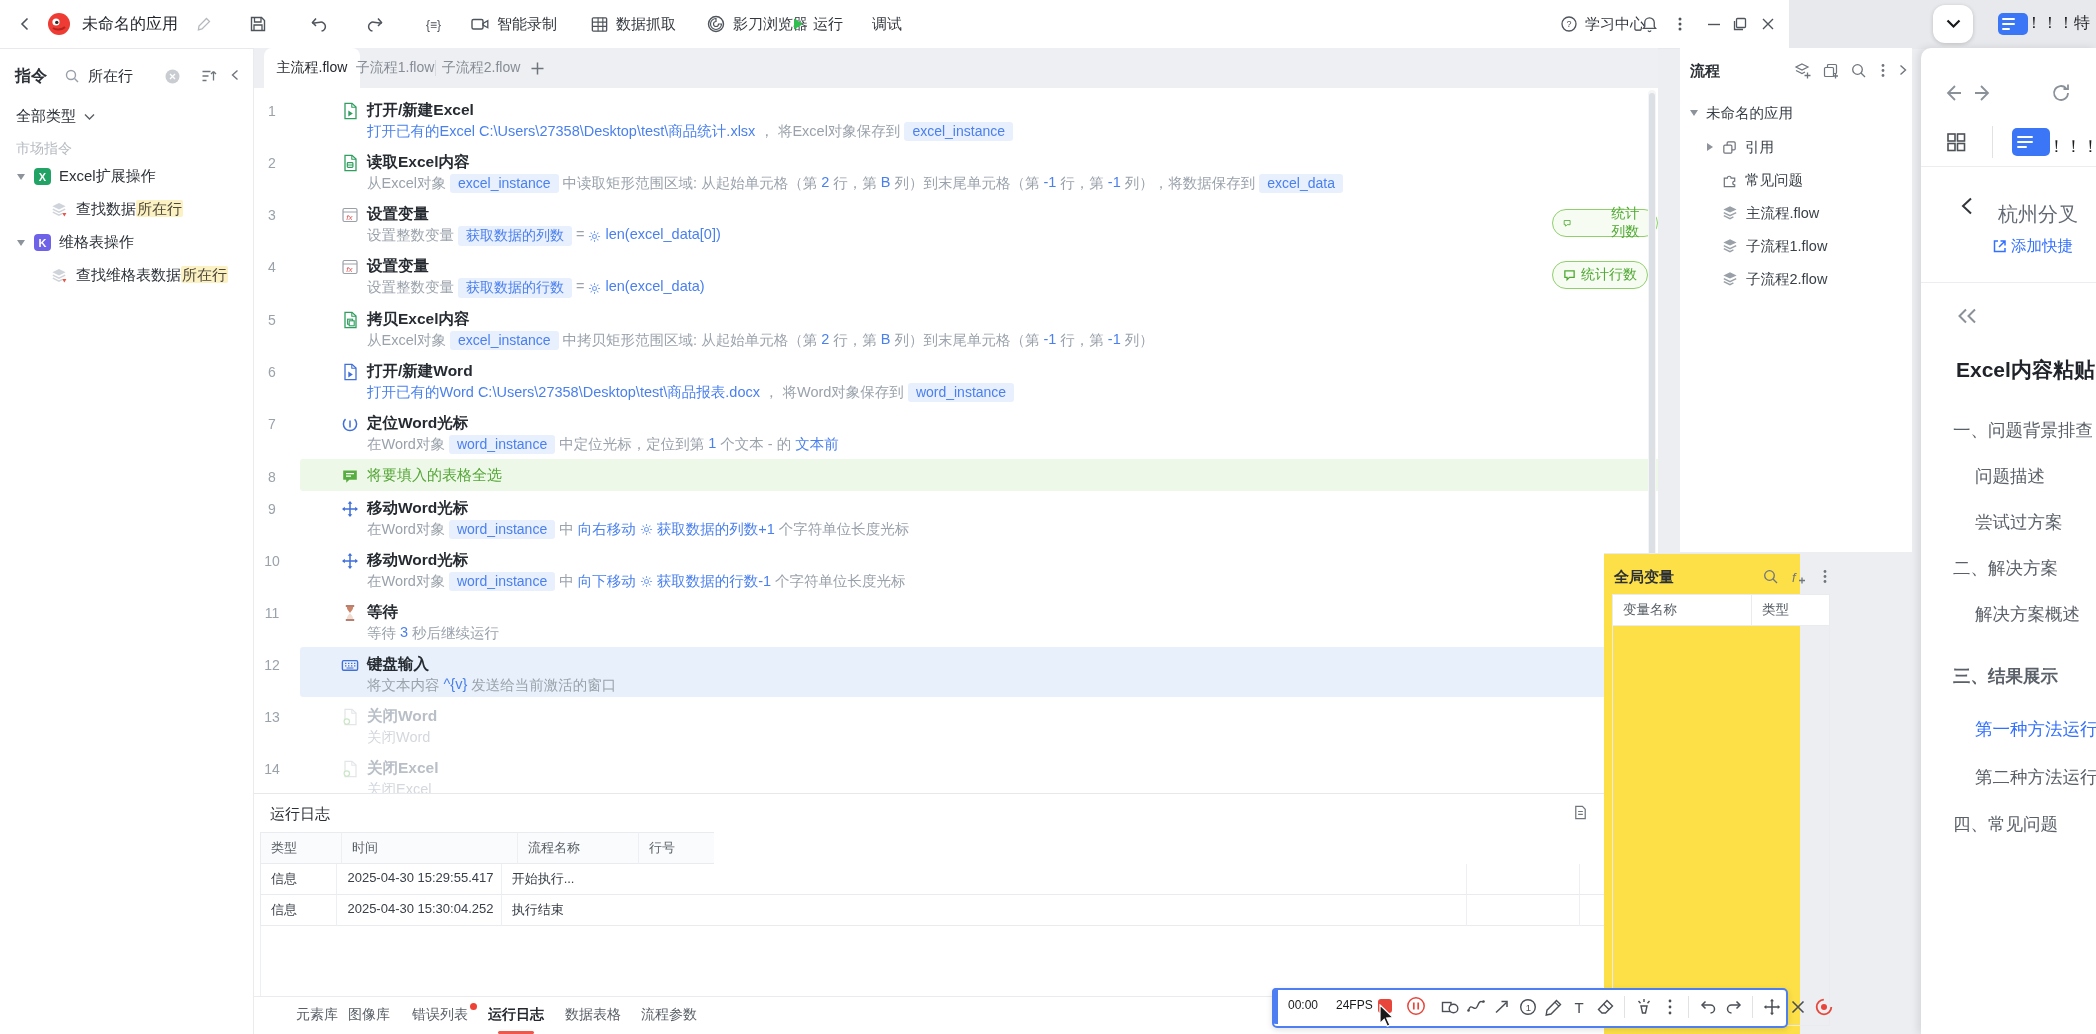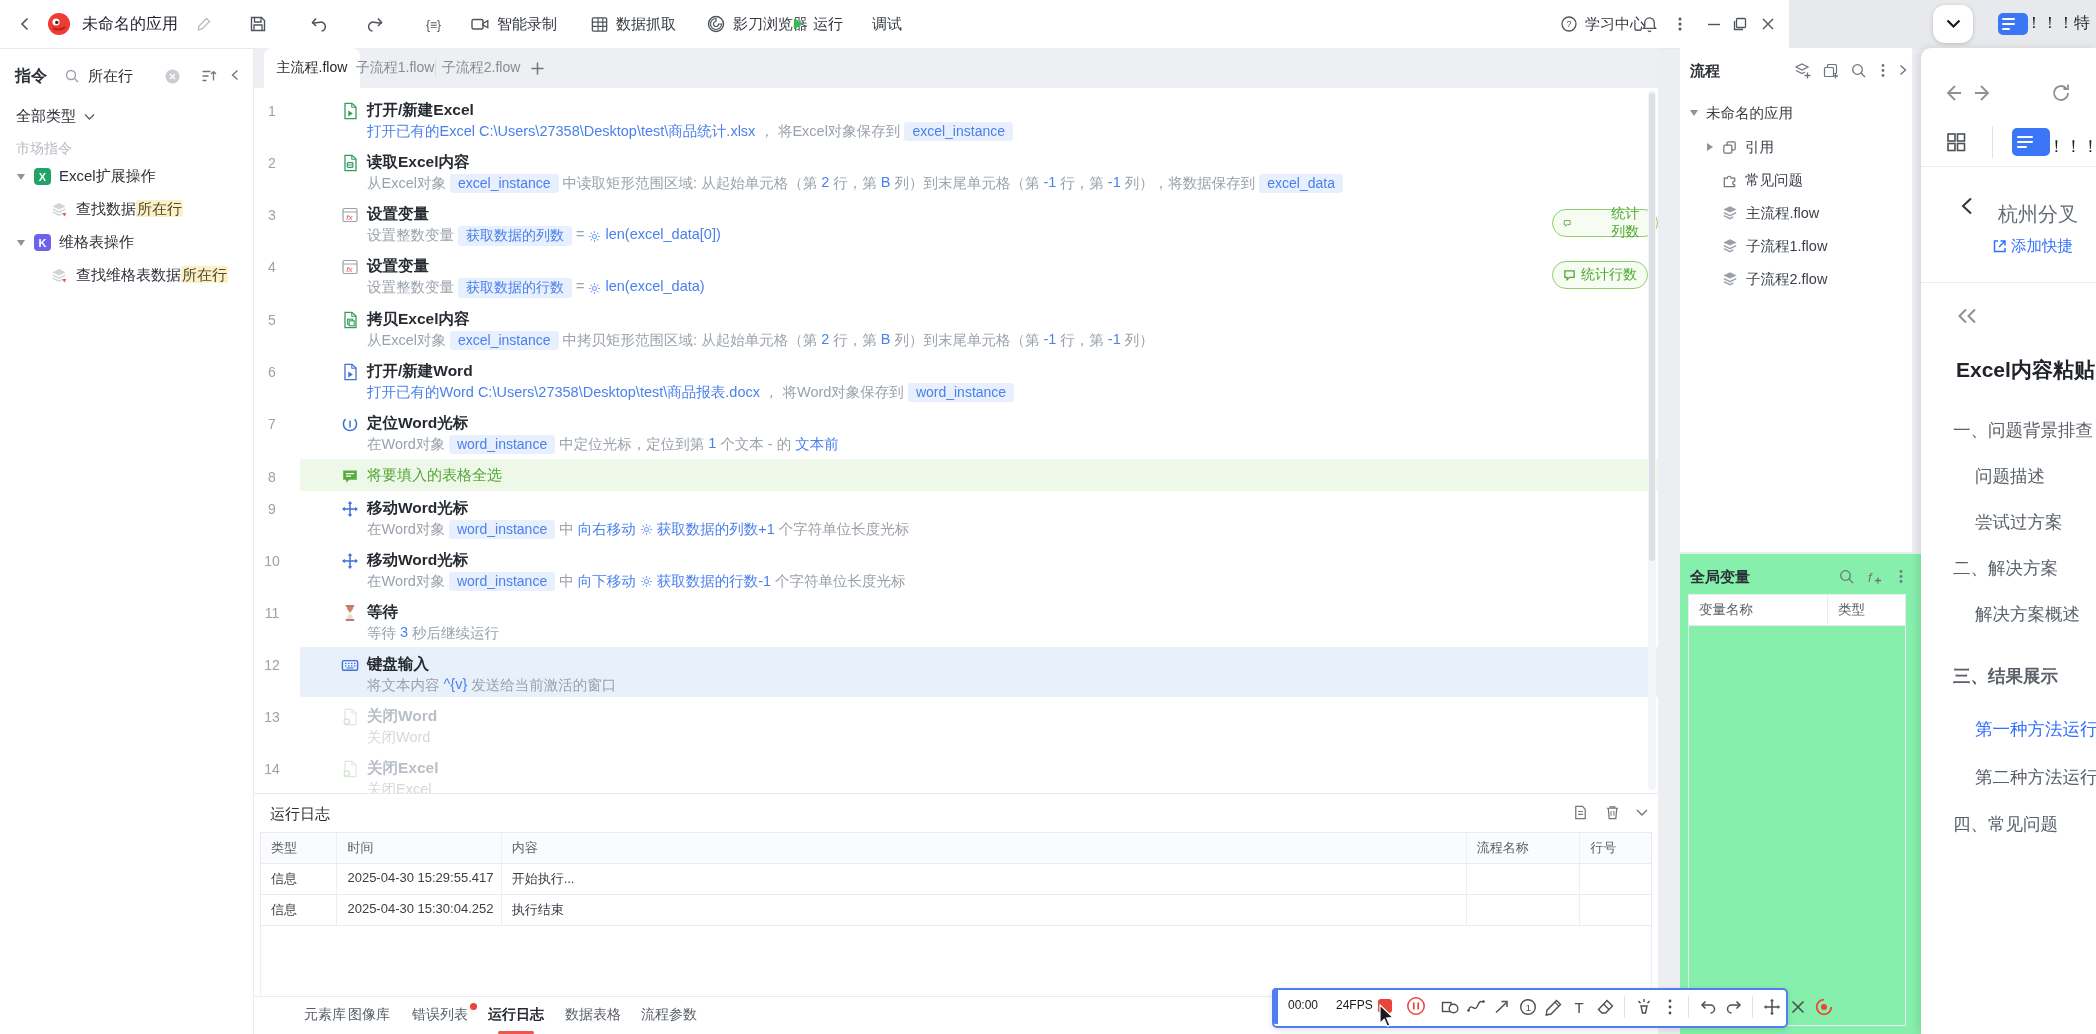--- a/index.html
+++ b/index.html
@@ -72,21 +72,21 @@
                  border-radius:4px 0 0 4px}
   #rec-time,#rec-fps{position:absolute;top:8px;font-size:12px;color:#17191c}
   .rt-ico{position:absolute;top:7px;color:#4a4f55}
   .rt-sep{position:absolute;top:6px;width:1px;height:22px;background:#dfe2e6}
   
   #flowpanel{left:1680px;top:48px;width:232px;height:504px;background:#fff}
   #flowpanel-title,#globals-title{position:absolute;left:10px;top:14px;font-size:15px;font-weight:bold;color:#2b3036}
   .fp-ico{position:absolute;top:14px;color:#6f757d}
   .tree-row{position:absolute;display:flex;align-items:center;gap:7px;font-size:14.5px;color:#3a4048;height:26px}
   
-  #globals{left:1680px;top:553px;width:256px;height:481px;background:#86efac;border-top:1px solid #e9ebee}
+  #globals{left:1604px;top:553px;width:196px;height:481px;background:#fde047;border-top:1px solid #e9ebee}
   #gv-table{position:absolute;left:8px;top:40px;width:216px;height:430px;border:1px solid #e9ebee}
   #gv-head{display:flex;border-bottom:1px solid #e9ebee;background:#fff}
   .gv-cell{padding:6px 10px;font-size:13.5px;color:#595f66}
   
   #dw-backdrop{left:1789px;top:0;width:307px;height:48px;background:#e8e9ec}
   #dw-pill{left:1933px;top:5px;width:40px;height:38px;background:#fff;border-radius:12px;
            box-shadow:0 1px 4px rgba(0,0,0,.18);display:flex;align-items:center;justify-content:center}
   .docico{background:#3a76f6;border-radius:5px;display:flex;flex-direction:column;justify-content:center;
           gap:3px;padding:0 4px}
   .docico i{display:block;height:2px;background:#fff;border-radius:1px}
@@ -626,21 +626,20 @@
   </div>
   <div class="rl-ico" style="left:1380px">
     <svg width="16" height="16" viewBox="0 0 16 16">
         <path d="M3 6l5 5 5-5" stroke="currentColor" stroke-width="1.4" fill="none"></path>
       </svg>
   </div>
   <div id="logtable">
       <div class="lt-row">
         <div class="lt-cell lt-head" style="width: 60px;">类型</div>
         <div class="lt-cell lt-head" style="width: 155px;">时间</div>
-        <div class="lt-cell lt-head" style="width: 1022px;">内容</div>
         <div class="lt-cell lt-head" style="width: 100px;">流程名称</div>
         <div class="lt-cell lt-head" style="width: 55px;">行号</div>
       </div>
       <div class="lt-row">
         <div class="lt-cell" style="width: 60px;">信息</div>
         <div class="lt-cell" style="width: 155px;">2025-04-30 15:29:55.417</div>
         <div class="lt-cell" style="width: 1022px;">开始执行...</div>
         <div class="lt-cell" style="width: 100px;"></div>
         <div class="lt-cell" style="width: 55px;"></div>
       </div>
@@ -650,21 +649,21 @@
         <div class="lt-cell" style="width: 1022px;">执行结束</div>
         <div class="lt-cell" style="width: 100px;"></div>
         <div class="lt-cell" style="width: 55px;"></div>
       </div>
       <div id="logtable-tail"></div>
     </div>
 </div>
 
 <div id="bottombar" class="abs">
   <div id="bottom-tabs">
-      <div class="btab" style="left: 50px;">
+      <div class="btab" style="left: 42px;">
         <span>元素库</span>
       </div>
       <div class="btab" style="left: 94px;">
         <span>图像库</span>
       </div>
       <div class="btab" style="left: 158px;">
         <span>错误列表</span>
         <span class="dot"></span>
       </div>
       <div class="btab active" style="left: 234px;">

